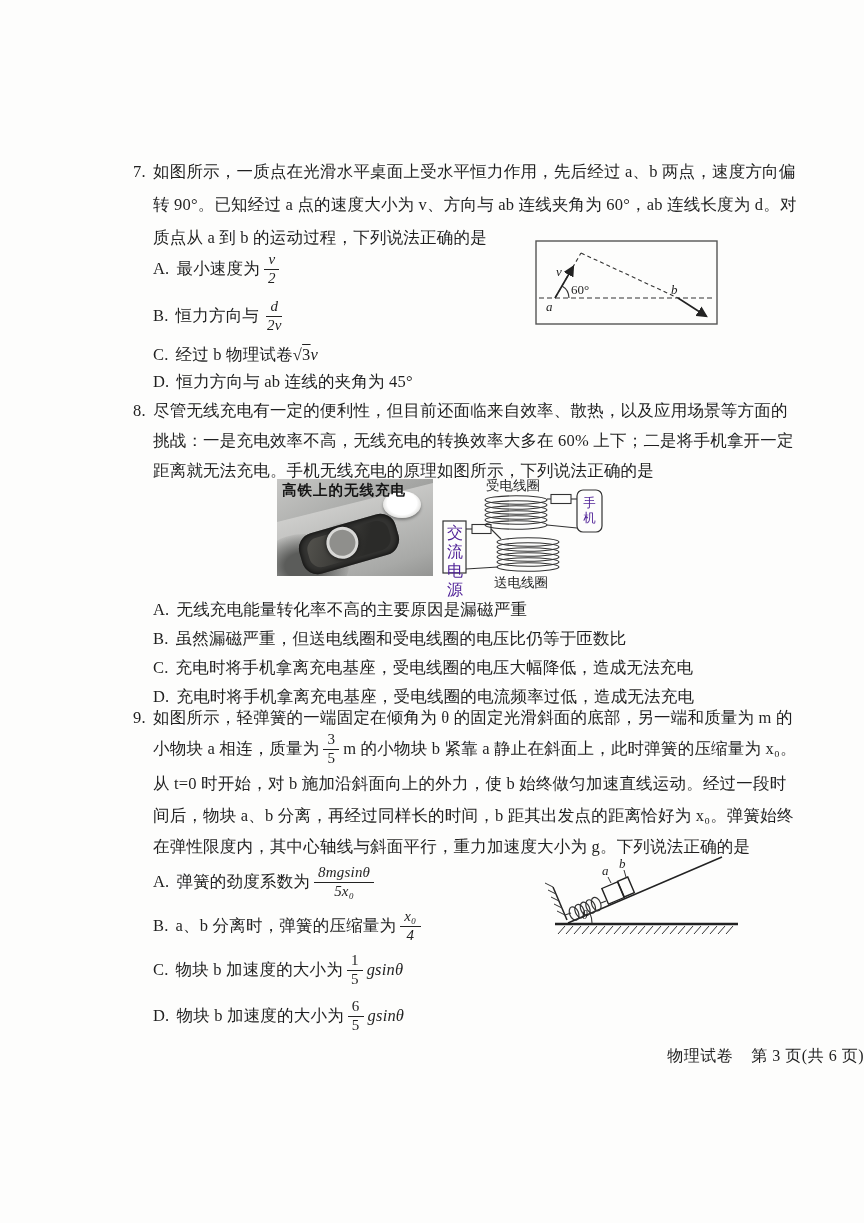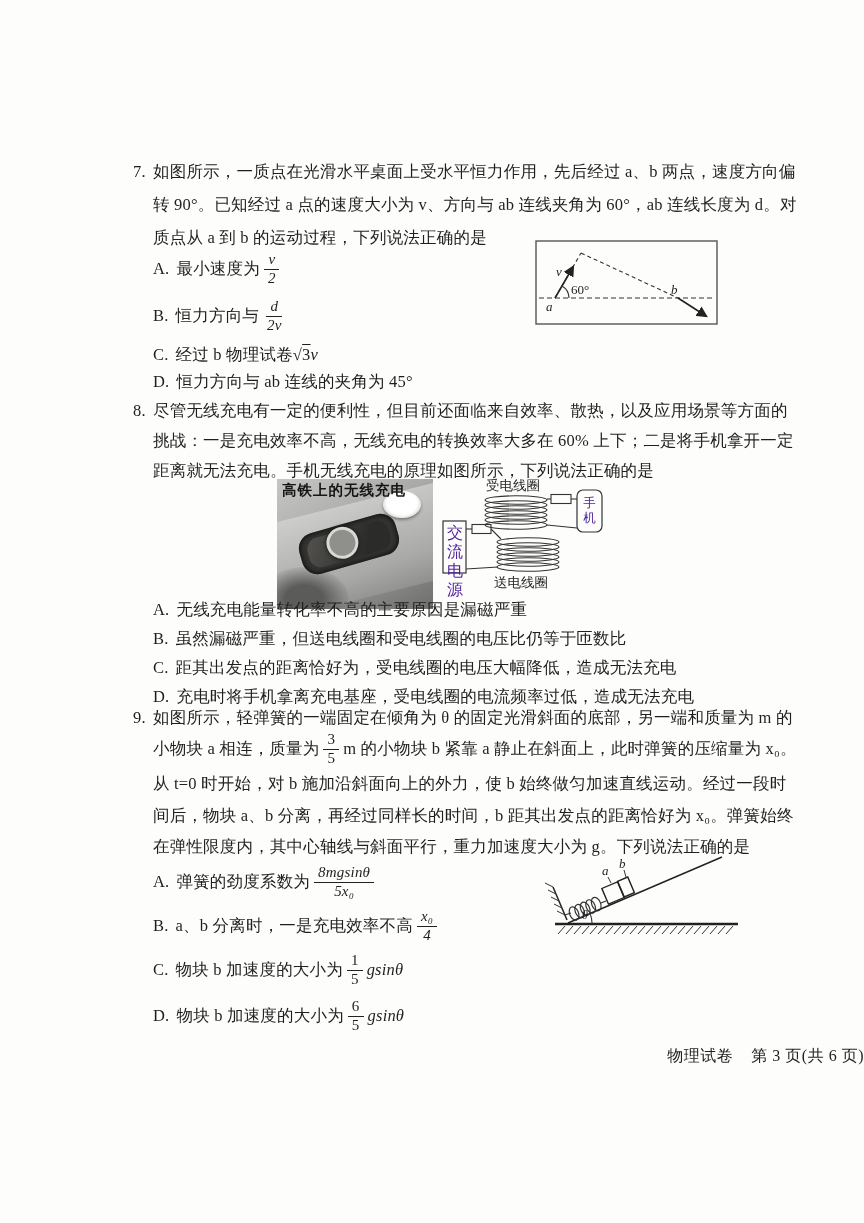--- a/index.html
+++ b/index.html
@@ -100,21 +100,21 @@
     </svg>
   </div>
 
   <div class="tline qfirst" style="left:133px;top:398px;">
     <span class="qnum">8.</span>
     <span>尽管无线充电有一定的便利性，但目前还面临来自效率、散热，以及应用场景等方面的</span>
   </div>
   <div class="tline" style="left:153px;top:428px;">挑战：一是充电效率不高，无线充电的转换效率大多在 60% 上下；二是将手机拿开一定</div>
   <div class="tline" style="left:153px;top:458px;">距离就无法充电。手机无线充电的原理如图所示，下列说法正确的是</div>
 
-  <div class="photo" style="left:277px;top:479px;width:156px;height:130px;text-align:center;">
+  <div class="photo" style="left:277px;top:479px;width:156px;height:97px;text-align:center;">
     <div class="ph-panel"></div>
     <div class="ph-shadow"></div>
     <div class="ph-slot">
       <div class="ph-pad"></div>
       <div class="ph-ring"></div>
     </div>
     <div class="ph-cup"></div>
     <div class="caption">高铁上的无线充电</div>
   </div>
 
@@ -159,21 +159,21 @@
   <div class="row" style="left:153px;top:597px;height:26px;">
     <span class="olabel">A.</span>
     <span>无线充电能量转化率不高的主要原因是漏磁严重</span>
   </div>
   <div class="row" style="left:153px;top:626px;height:26px;">
     <span class="olabel">B.</span>
     <span>虽然漏磁严重，但送电线圈和受电线圈的电压比仍等于匝数比</span>
   </div>
   <div class="row" style="left:153px;top:655px;height:26px;">
     <span class="olabel">C.</span>
-    <span>距其出发点的距离恰好为，受电线圈的电压大幅降低，造成无法充电</span>
+    <span>充电时将手机拿离充电基座，受电线圈的电压大幅降低，造成无法充电</span>
   </div>
   <div class="row" style="left:153px;top:684px;height:26px;">
     <span class="olabel">D.</span>
     <span>充电时将手机拿离充电基座，受电线圈的电流频率过低，造成无法充电</span>
   </div>
 
   <div class="tline qfirst" style="left:133px;top:705px;">
     <span class="qnum">9.</span>
     <span>如图所示，轻弹簧的一端固定在倾角为 θ 的固定光滑斜面的底部，另一端和质量为 m 的</span>
   </div>
@@ -192,21 +192,21 @@
   <div class="row" style="left:153px;top:860px;height:44px;">
     <span class="olabel">A.</span>
     <span>弹簧的劲度系数为</span>
     <span class="frac">
       <span class="fnum mvar">8mgsinθ</span>
       <span class="fden mvar">5x₀</span>
     </span>
   </div>
   <div class="row" style="left:153px;top:904px;height:44px;">
     <span class="olabel">B.</span>
-    <span>a、b 分离时，一是充电效率不高</span>
+    <span>a、b 分离时，弹簧的压缩量为</span>
     <span class="frac">
       <span class="fnum mvar">x₀</span>
       <span class="fden mvar">4</span>
     </span>
   </div>
   <div class="row" style="left:153px;top:948px;height:44px;">
     <span class="olabel">C.</span>
     <span>物块 b 加速度的大小为</span>
     <span class="frac">
       <span class="fnum">1</span>

